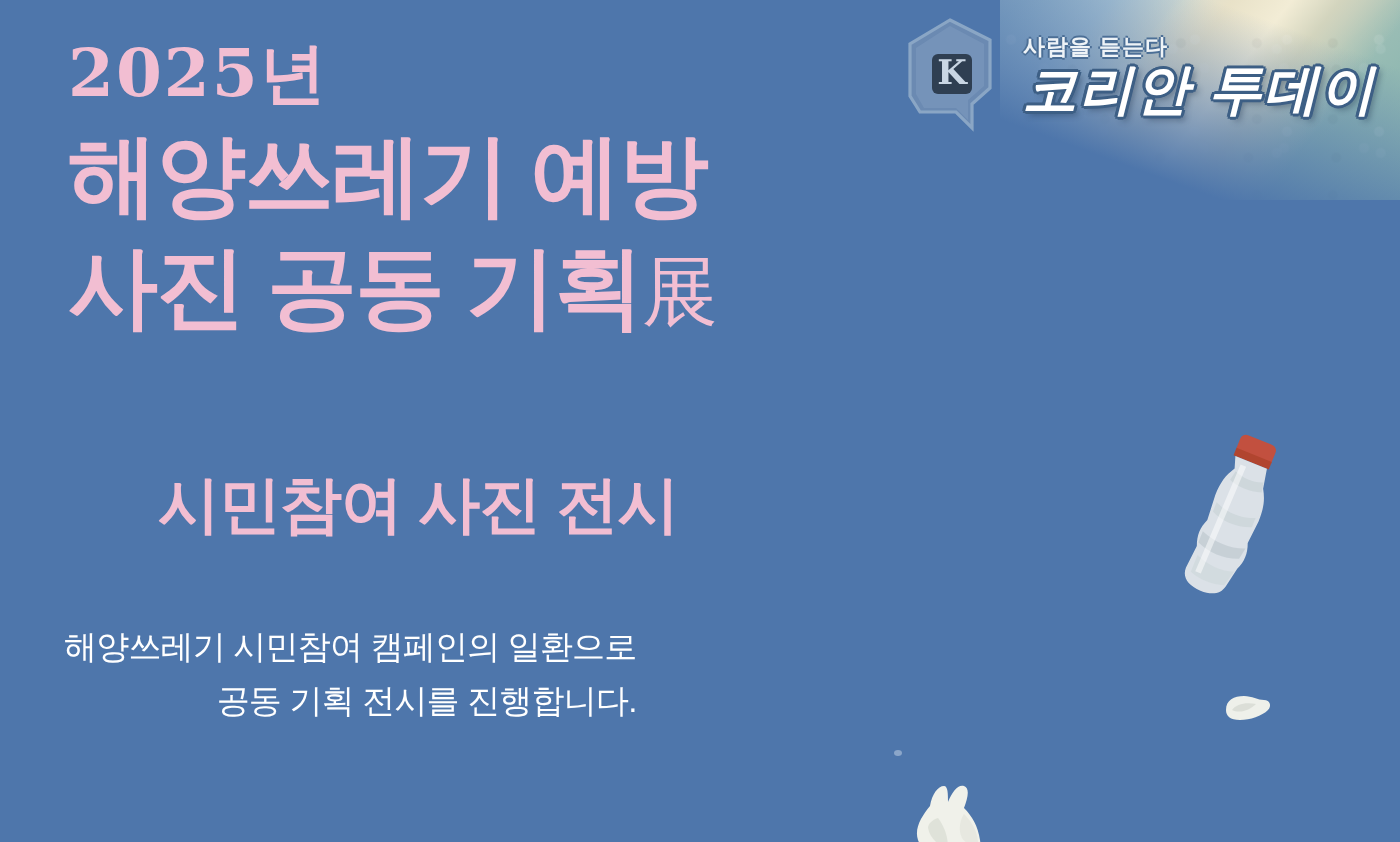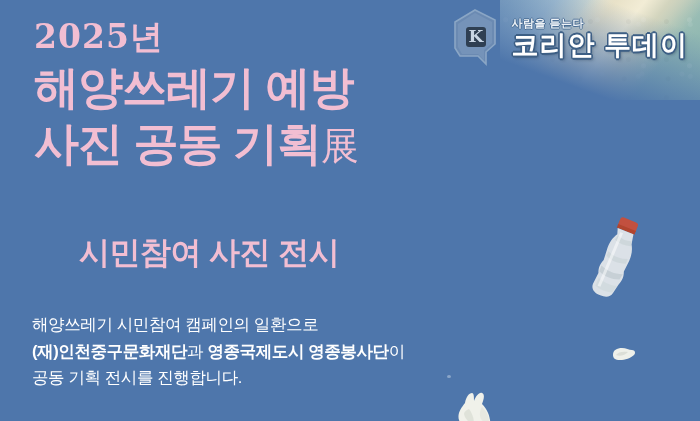--- a/index.html
+++ b/index.html
@@ -102,20 +102,21 @@
     color:#ffffff;
     letter-spacing:1px;
     line-height:1;
     white-space:nowrap;
     text-shadow:
        1.6px 0 0 #3d5f85, -1.6px 0 0 #3d5f85,
        0 1.6px 0 #3d5f85, 0 -1.6px 0 #3d5f85,
        1.2px 1.2px 0 #3d5f85, -1.2px 1.2px 0 #3d5f85,
        1.2px -1.2px 0 #3d5f85, -1.2px -1.2px 0 #3d5f85,
        2px 2px 3px rgba(25,45,70,.45);
+    font-style: italic;
   }
 
   
   .headline-block {
     position:absolute;
     left:34px; top:20px;
     z-index:5;
   }
   .year {
     font-family:"DejaVu Serif", serif;
@@ -151,20 +152,21 @@
     white-space:nowrap;
     z-index:5;
     margin-left:45px;
   }
 
   
   .body-copy {
     position:absolute;
     left:32px; top:311px;
     z-index:5;
+    text-align:right;
   }
   .body-line {
     font-size:16.5px;
     color:#ffffff;
     line-height:1.62;
     letter-spacing:-.4px;
     white-space:nowrap;
   }
   .body-line b { font-weight:800; }
 
@@ -225,21 +227,20 @@
   <div class="headline-block">
     <div class="year">2025년</div>
     <div class="title-line l1">해양쓰레기 예방</div>
     <div class="title-line"><span>사진 공동 기획</span><span class="han">展</span></div>
   </div>
 
   <div class="subtitle">시민참여 사진 전시</div>
 
   <div class="body-copy">
     <div class="body-line">해양쓰레기 시민참여 캠페인의 일환으로</div>
-    <div class="body-line"><b>(재)인천중구문화재단</b><span>과 </span><b>영종국제도시 영종봉사단</b><span>이</span></div>
     <div class="body-line">공동 기획 전시를 진행합니다.</div>
   </div>
 
   <div class="debris bottle">
     <svg viewBox="0 0 54 88">
       <path d="M21 5 h13 a3 3 0 0 1 3 3 v6 h-19 v-6 a3 3 0 0 1 3 -3 z" fill="#c2503f"></path>
       <rect x="18" y="13" width="19" height="4" fill="#b1452f"></rect>
       <path d="M19 17 h17 l2 10 c3 5 4 9 4 16 l-1 12 c2 5 2 9 0 14
                l-2 10 c-1 5 -5 7 -11 7 c-7 0 -11 -3 -11 -8
                l1 -12 c-2 -5 -2 -9 0 -14 l-1 -13 c0 -7 1 -11 4 -16 z" fill="#e6eaec" opacity="0.93"></path>

